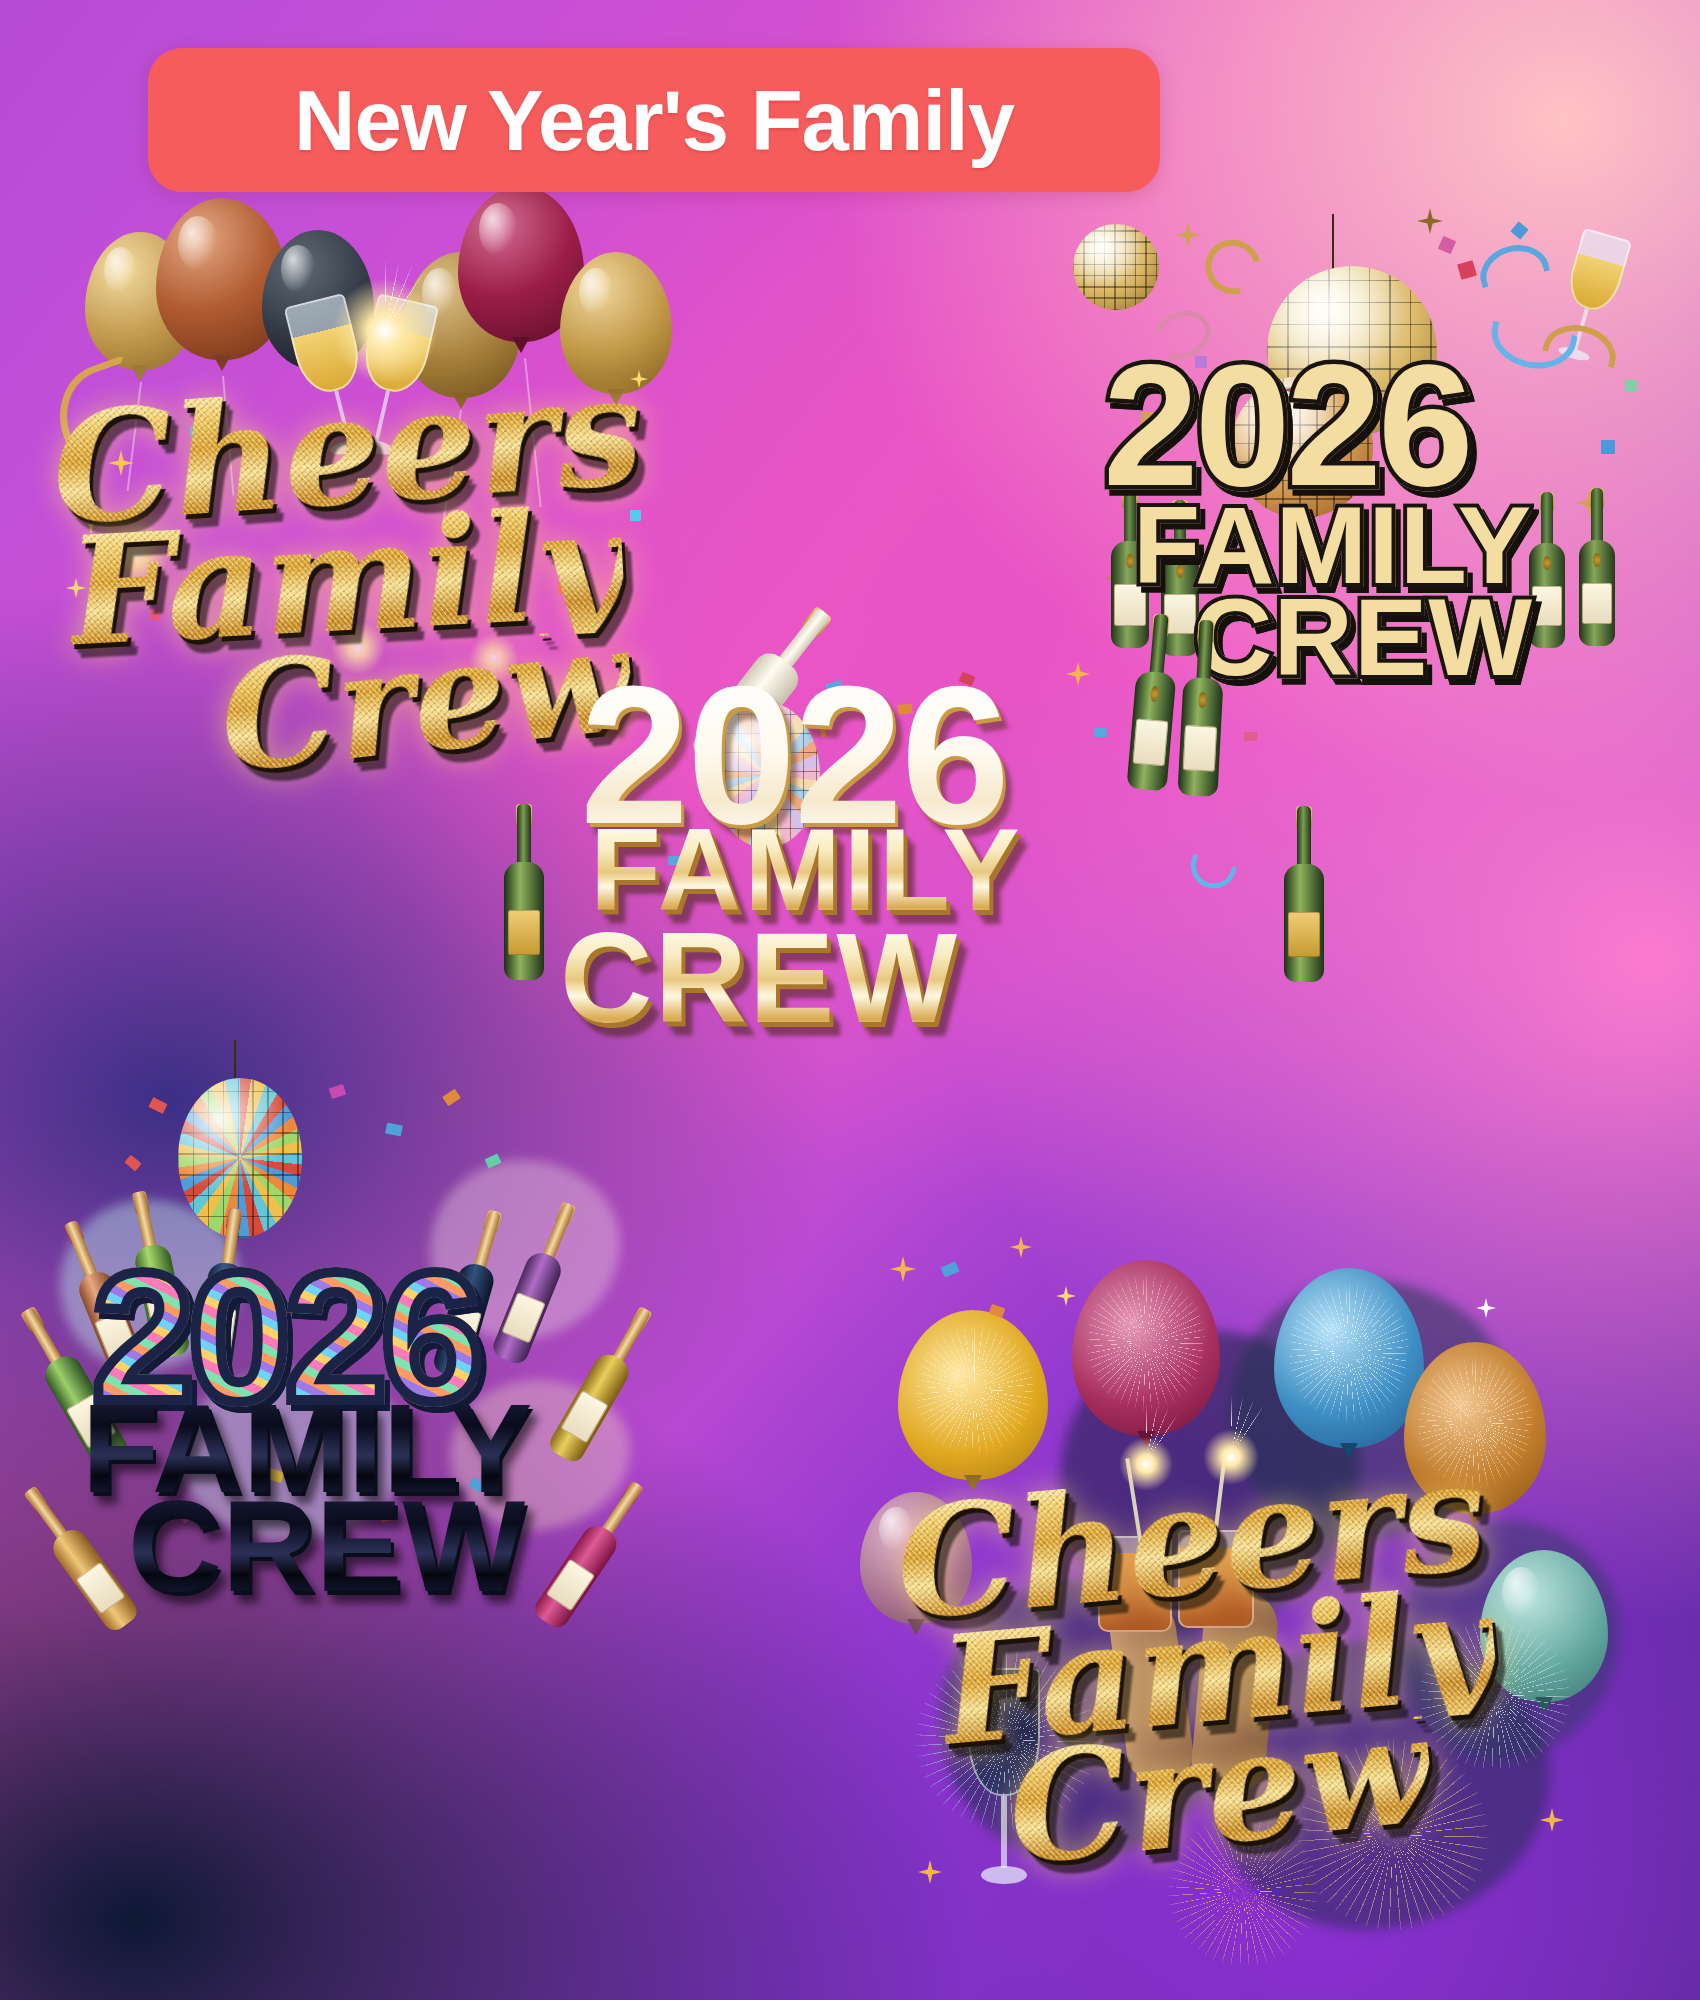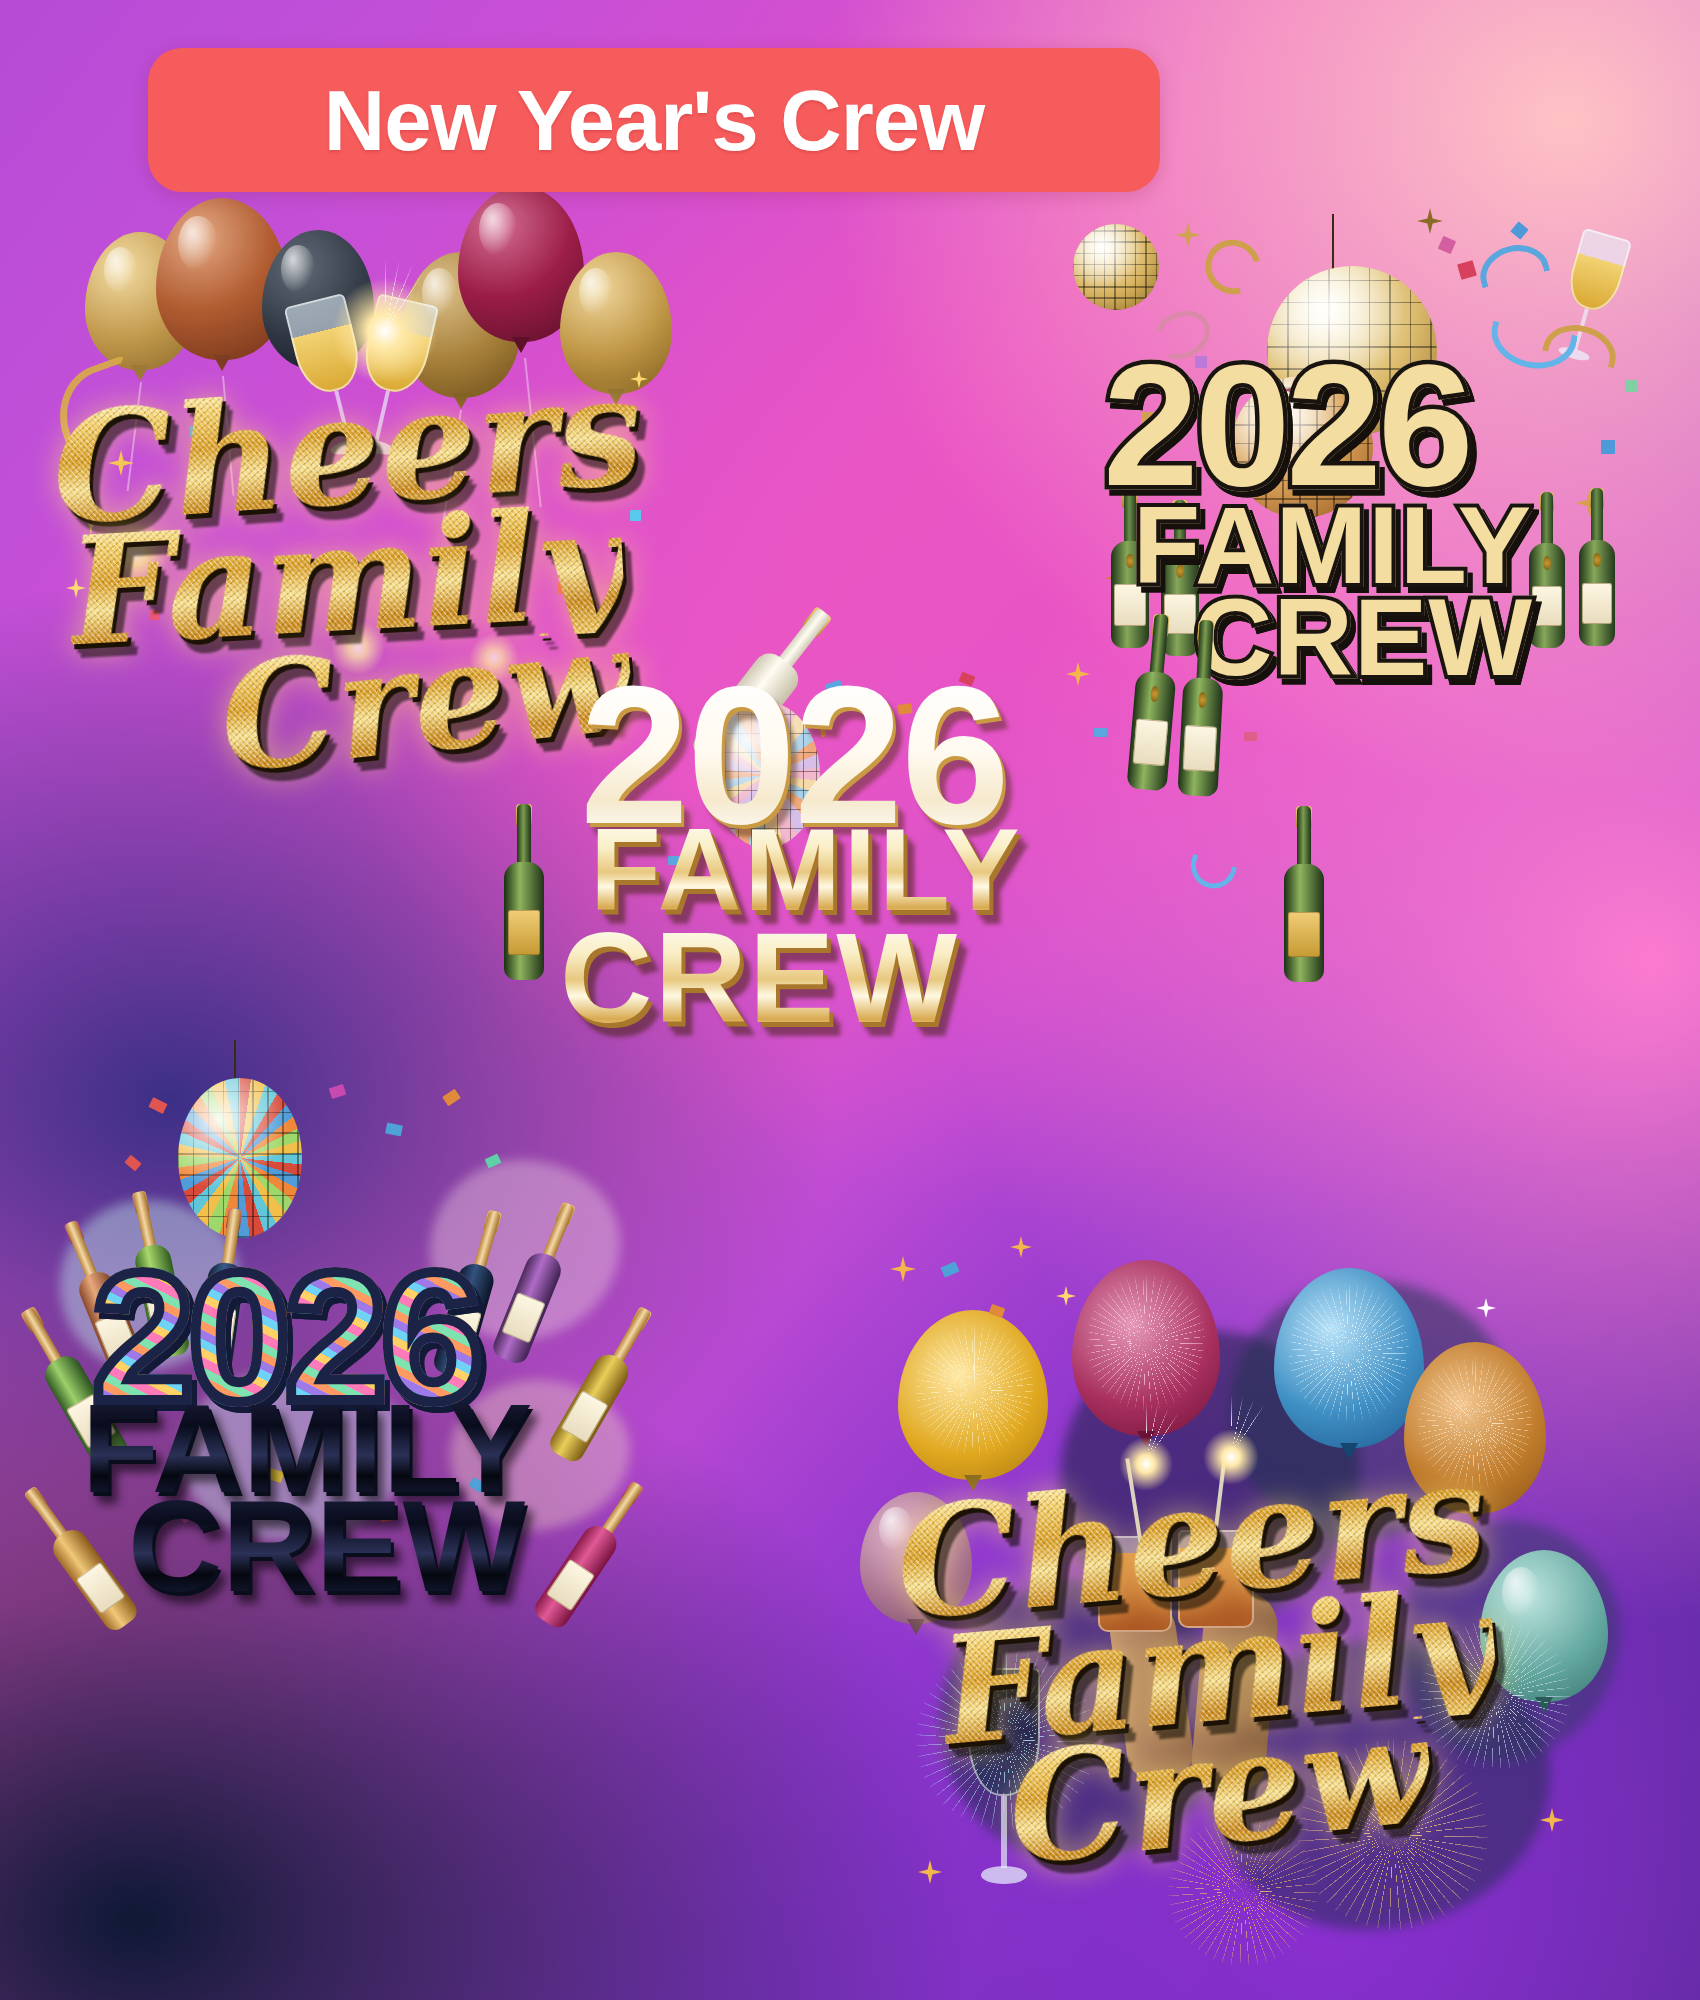--- a/index.html
+++ b/index.html
@@ -184,21 +184,21 @@
       background:
         repeating-conic-gradient(from 0deg, currentColor 0 .7deg, rgba(0,0,0,0) .7deg 7deg);
       -webkit-mask-image:radial-gradient(circle, rgba(0,0,0,.25) 0 6%, #000 16%, rgba(0,0,0,.55) 58%, rgba(0,0,0,0) 78%);
               mask-image:radial-gradient(circle, rgba(0,0,0,.25) 0 6%, #000 16%, rgba(0,0,0,.55) 58%, rgba(0,0,0,0) 78%);
       opacity:.9;}
 </style>
 </head>
 <body>
 
 <div class="banner">
-  <div class="banner-text">New Year's Crew</div>
+  <div class="banner-text">New Year's Family</div>
 </div>
 
 <div class="design" style="left:30px; top:190px; width:660px; height:590px;">
 
   <div class="balloon" style="left:55px; top:42px; width:110px; height:138px; --knot:#9c7a35;
               background:radial-gradient(circle at 33% 26%, #f3dca3, #c39a4e 55%, #8d6a28 100%);">
     <div class="gloss"></div>
   </div>
   <div class="string" style="left:110px; top:192px; height:110px; transform:rotate(7deg);"></div>
 

